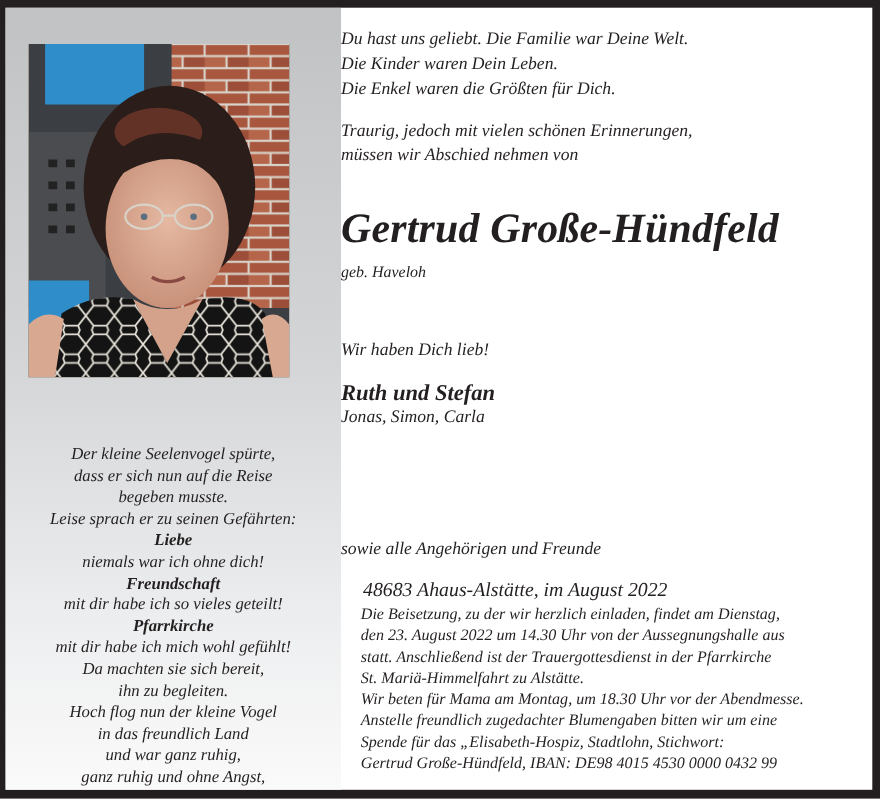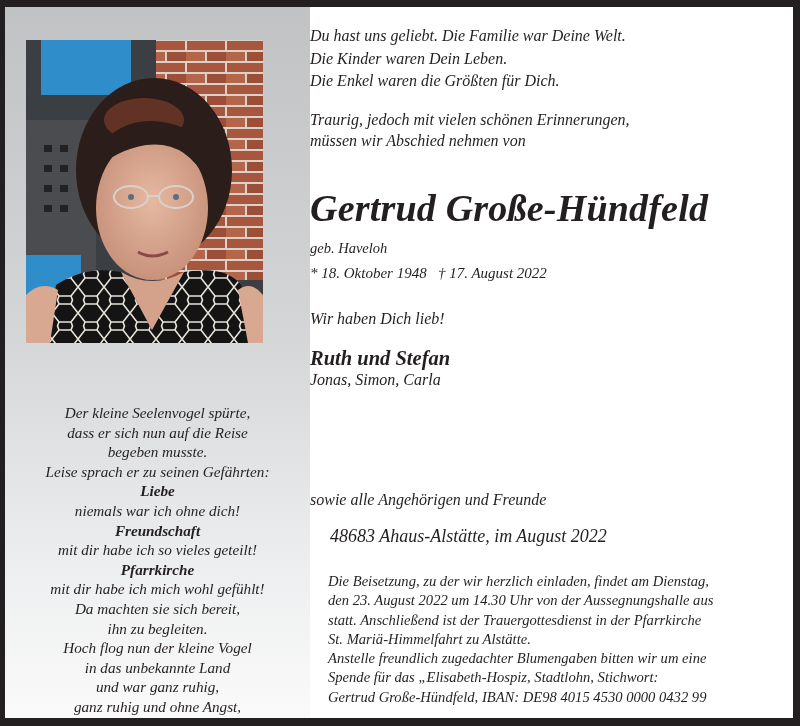--- a/index.html
+++ b/index.html
@@ -61,21 +61,21 @@
     .family-kids { font-size: 16px; line-height: 20px; }
     .fam1 { position: absolute; top: 339px; left: 0; width: 100%; }
     .fam2 { position: absolute; top: 399px; left: 0; width: 100%; }
     .relatives {
       position: absolute; top: 484px; left: 0; width: 100%; font-size: 16px;
     }
     .place {
       position: absolute; top: 519px; left: 20px; font-size: 18px;
     }
     .details {
-      position: absolute; top: 565px; left: 18px; width: 470px;
+      position: absolute; top: 543px; left: 18px; width: 470px;
       font-size: 14.6px; line-height: 19.3px; white-space: nowrap;
     }
   </style>
 </head>
 <body>
 
 <div class="frame">
 
   <div class="left-panel">
     <div class="photo" title="Portrait photo of the deceased woman with dark hair and glasses, wearing a black and white patterned top, in front of a brick wall">
@@ -137,21 +137,21 @@
       <div>Leise sprach er zu seinen Gefährten:</div>
       <div class="bold">Liebe</div>
       <div>niemals war ich ohne dich!</div>
       <div class="bold">Freundschaft</div>
       <div>mit dir habe ich so vieles geteilt!</div>
       <div class="bold">Pfarrkirche</div>
       <div>mit dir habe ich mich wohl gefühlt!</div>
       <div>Da machten sie sich bereit,</div>
       <div>ihn zu begleiten.</div>
       <div>Hoch flog nun der kleine Vogel</div>
-      <div>in das unbekannte Land</div>
+      <div>in das freundlich Land</div>
       <div>und war ganz ruhig,</div>
       <div>ganz ruhig und ohne Angst,</div>
       <div>denn er war ja nicht allein.</div>
     </div>
   </div>
 
   <div class="right-panel">
     <div class="motto center">
       <div>Du hast uns geliebt. Die Familie war Deine Welt.</div>
       <div>Die Kinder waren Dein Leben.</div>
@@ -159,40 +159,38 @@
     </div>
 
     <div class="intro center">
       <div>Traurig, jedoch mit vielen schönen Erinnerungen,</div>
       <div>müssen wir Abschied nehmen von</div>
     </div>
 
     <div class="name center">Gertrud Große-Hündfeld</div>
     <div class="maiden center">geb. Haveloh</div>
 
-    <div class="dates center">
-      <span>* 18. Oktober 1948</span>&nbsp;&nbsp;&nbsp;<span>† 17. August 2022</span>
-    </div>
 
     <div class="love center">Wir haben Dich lieb!</div>
 
     <div class="fam1 center">
       <div class="family-name">Ruth und Stefan</div>
       <div class="family-kids">Jonas, Simon, Carla</div>
     </div>
 
 
     <div class="relatives center">sowie alle Angehörigen und Freunde</div>
 
     <div class="place">48683 Ahaus-Alstätte, im August 2022</div>
 
     <div class="details">
       <div>Die Beisetzung, zu der wir herzlich einladen, findet am Dienstag,</div>
       <div>den 23. August 2022 um 14.30 Uhr von der Aussegnungshalle aus</div>
       <div>statt. Anschließend ist der Trauergottesdienst in der Pfarrkirche</div>
       <div>St. Mariä-Himmelfahrt zu Alstätte.</div>
+      <div>Wir beten für Mama am Montag, um 18.30 Uhr vor der Abendmesse.</div>
       <div>Anstelle freundlich zugedachter Blumengaben bitten wir um eine</div>
       <div>Spende für das „Elisabeth-Hospiz, Stadtlohn, Stichwort:</div>
       <div>Gertrud Große-Hündfeld, IBAN: DE98 4015 4530 0000 0432 99</div>
     </div>
   </div>
 
 </div>
 
 </body></html>

